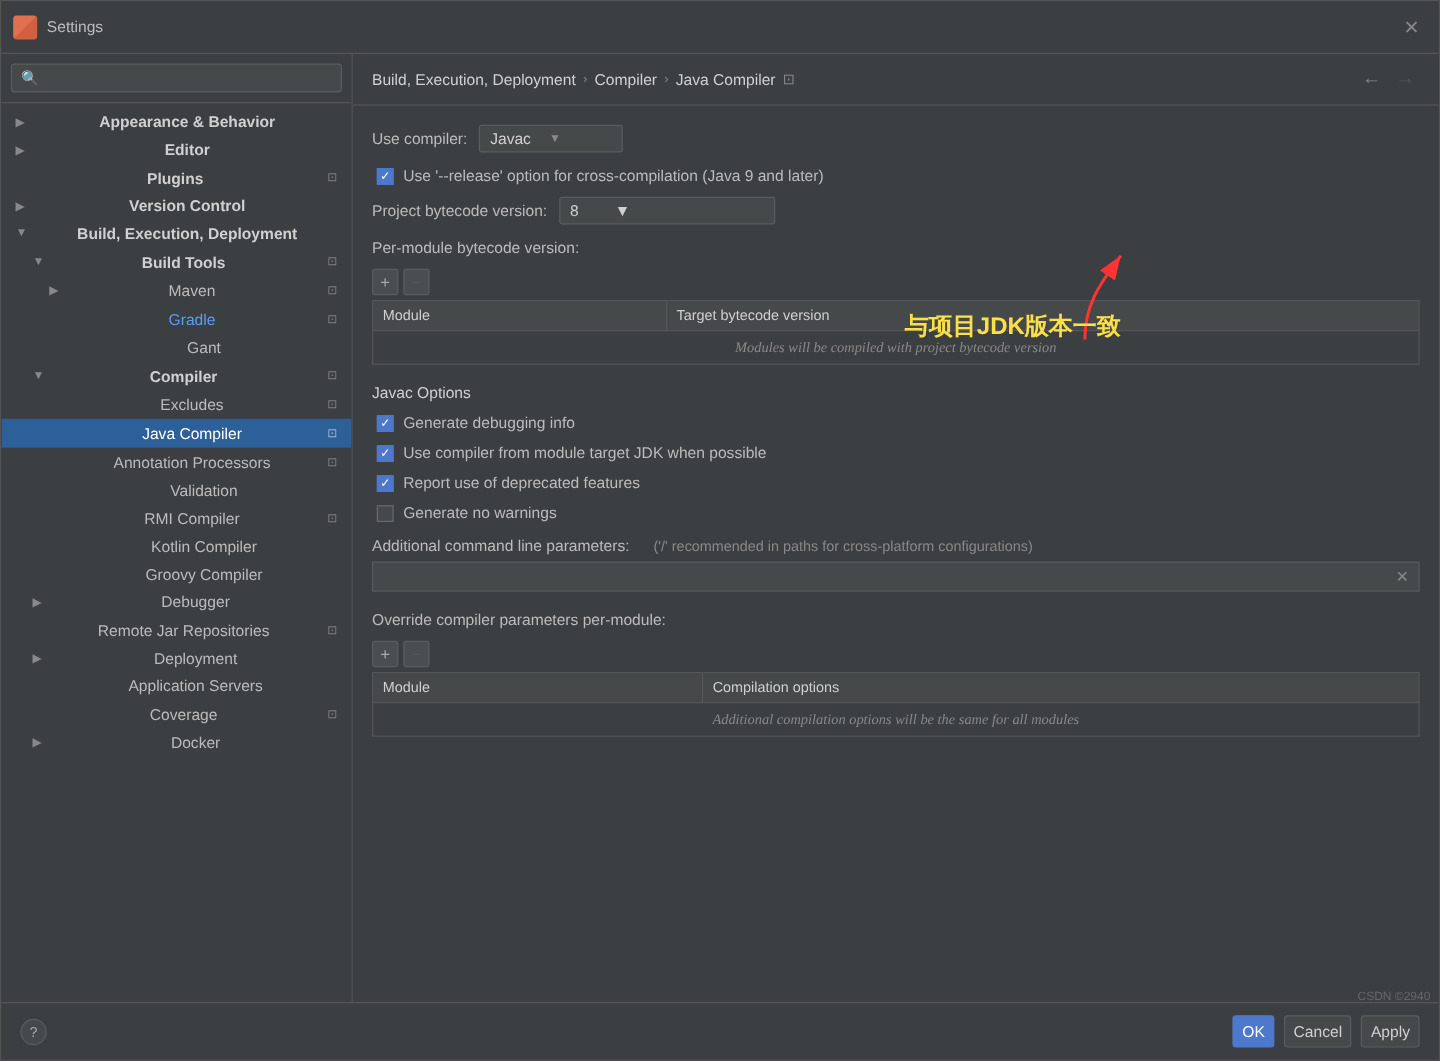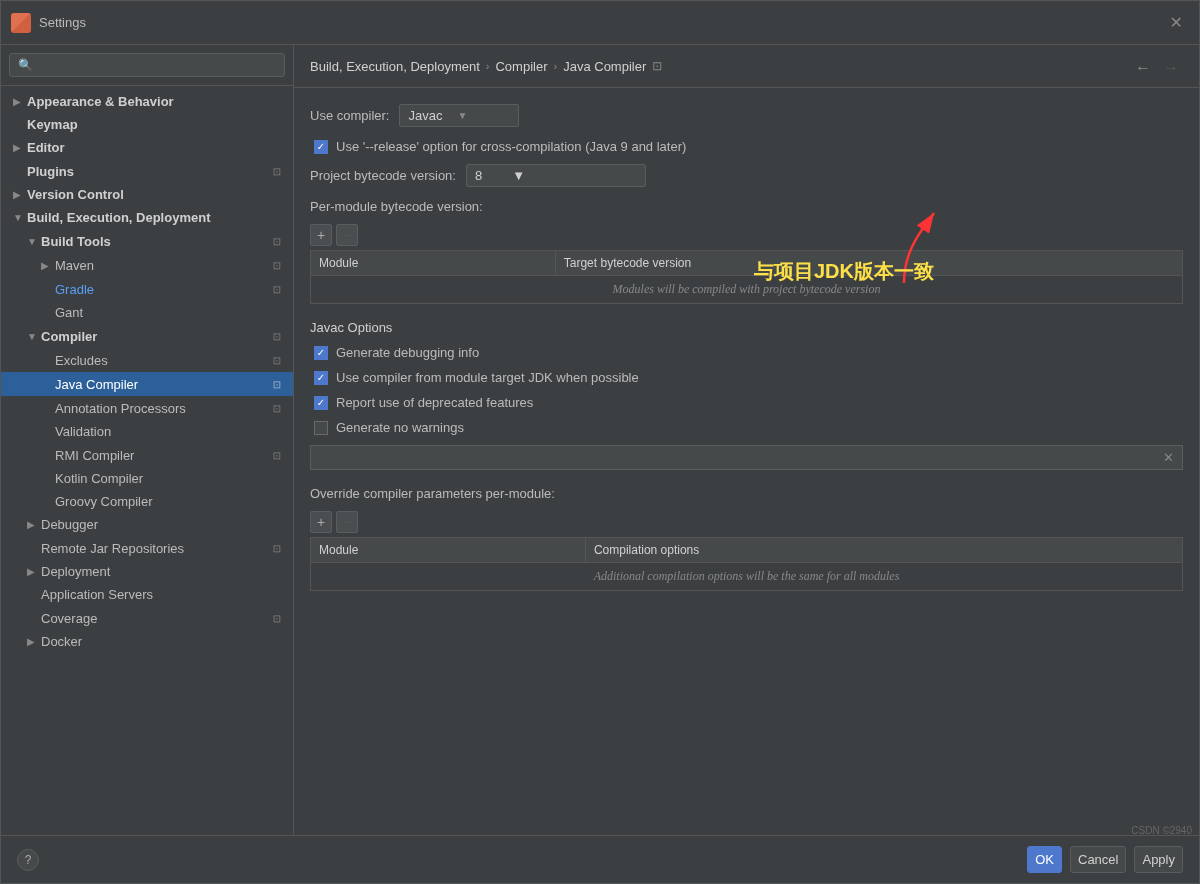--- a/index.html
+++ b/index.html
@@ -99,20 +99,21 @@
 
     .tree-item .arrow {
       width: 14px;
       font-size: 10px;
       color: #888;
       flex-shrink: 0;
     }
 
     .tree-item .item-label {
       flex: 1;
+      text-align: center;
     }
 
     .tree-item .pin-icon {
       width: 16px; height: 16px;
       margin-left: 4px;
       opacity: 0.5;
       font-size: 10px;
       display: flex; align-items: center; justify-content: center;
     }
 
@@ -414,24 +415,20 @@
       <div class="search-box">
         <input type="text" class="search-input" placeholder="🔍" style="">
       </div>
       <div class="sidebar-tree">
 
         <div class="tree-item indent-1">
           <span class="arrow">▶</span>
           <span class="item-label bold">Appearance &amp; Behavior</span>
         </div>
 
-        <div class="tree-item indent-1">
-          <span class="arrow"></span>
-          <span class="item-label bold">Keymap</span>
-        </div>
 
         <div class="tree-item indent-1">
           <span class="arrow">▶</span>
           <span class="item-label bold">Editor</span>
         </div>
 
         <div class="tree-item indent-1">
           <span class="arrow"></span>
           <span class="item-label bold">Plugins</span>
           <span class="pin-icon">⊡</span>
@@ -639,20 +636,24 @@
           <div class="checkbox-row">
             <div class="checkbox checked"></div>
             <span class="form-label">Report use of deprecated features</span>
           </div>
 
           <div class="checkbox-row">
             <div class="checkbox"></div>
             <span class="form-label">Generate no warnings</span>
           </div>
 
+          <div style="margin-top: 12px; margin-bottom: 6px; display: flex; align-items: center; gap: 20px;">
+            <span class="form-label">Additional command line parameters:</span>
+            <span style="color: #888; font-size: 12px;">('/' recommended in paths for cross-platform configurations)</span>
+          </div>
 
           <div style="display: flex; align-items: center; border: 1px solid #5a5d5e; background: #45494a; padding: 4px 8px; margin-bottom: 16px;">
             <input type="text" style="flex: 1 1 0%; background: transparent; border: none; color: rgb(208, 208, 208); outline: none; font-size: 12px;">
             <span style="color: #888; cursor: pointer;">✕</span>
           </div>
 
           <div class="section-label">Override compiler parameters per-module:</div>
 
           <div class="table-toolbar">
             <div class="toolbar-btn">+</div>

